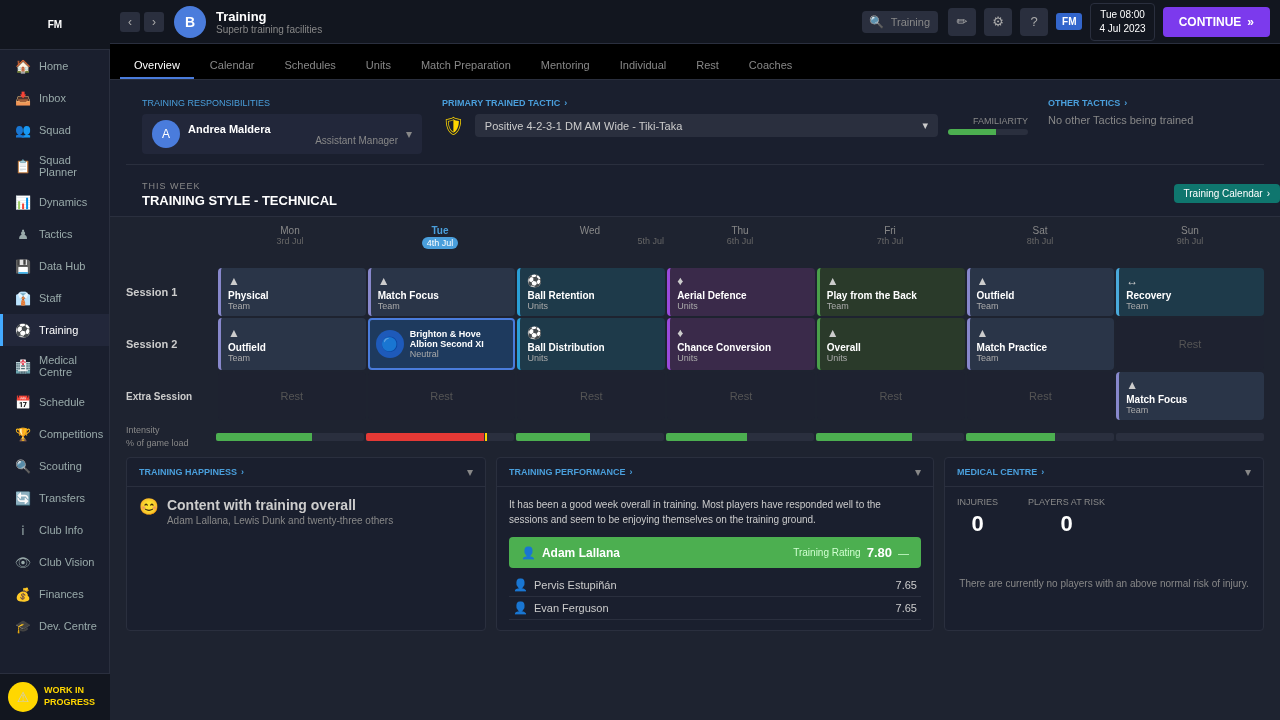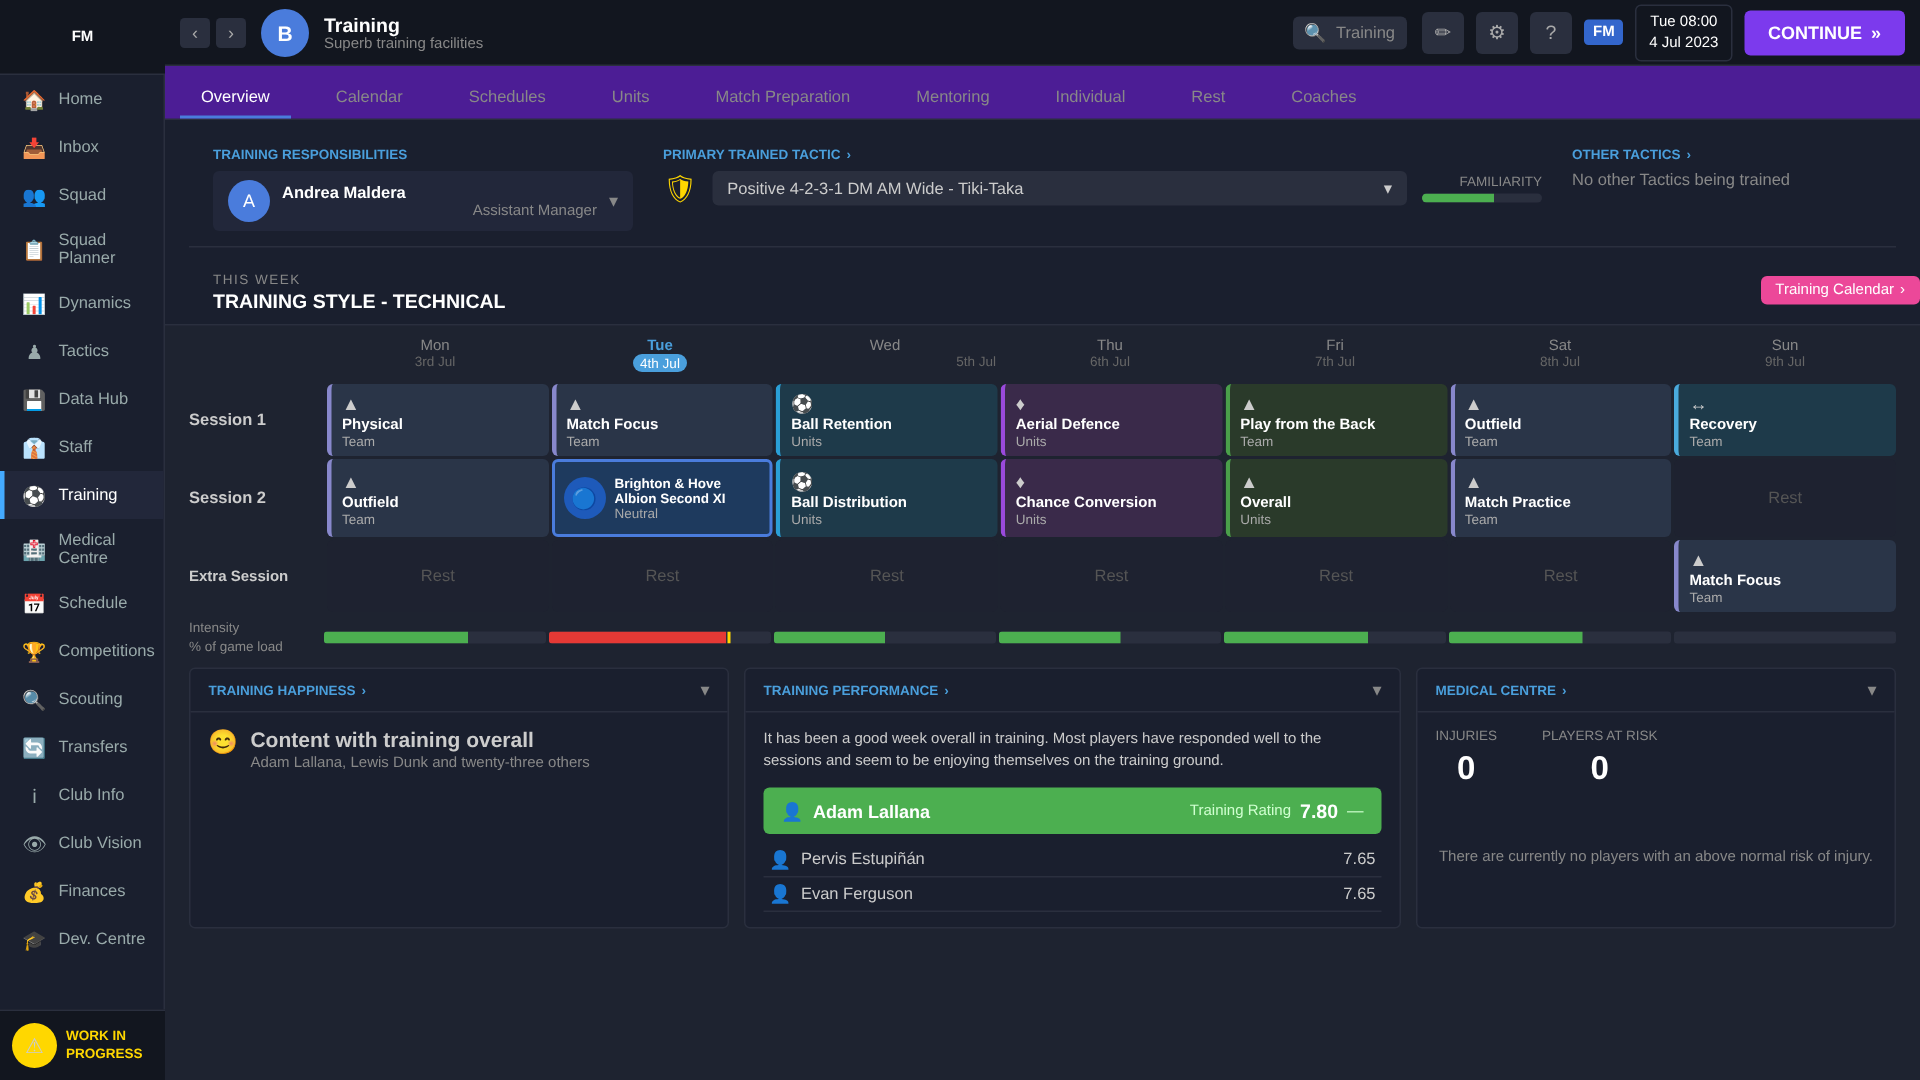--- a/index.html
+++ b/index.html
@@ -74,22 +74,22 @@
       background: #12161f; border: 1px solid #2a2f3e; padding: 4px 8px; border-radius: 4px;
       text-align: center; color: #fff; font-size: 10px; line-height: 1.4;
     }
     .continue-btn {
       background: #7c3aed; color: #fff; font-size: 12px; font-weight: bold;
       padding: 8px 16px; border-radius: 4px; cursor: pointer; display: flex; align-items: center; gap: 6px;
     }
 
     
     .tab-bar {
-      height: 36px; background: #4c1d95; border-bottom: 1px solid #2a2f3e;
-      display: flex; align-items: flex-end; padding: 0 10px; gap: 16px;
+      height: 36px; background: #000000; border-bottom: 1px solid #2a2f3e;
+      display: flex; align-items: flex-end; padding: 0 10px; gap: 2px;
     }
     .tab {
       padding: 6px 14px; cursor: pointer; color: #888; font-size: 11px;
       border-bottom: 2px solid transparent; white-space: nowrap;
     }
     .tab.active { color: #fff; border-bottom-color: #4a7cdc; }
 
     
     .content { flex: 1; overflow: hidden; background: #1e2330; }
 
@@ -100,21 +100,21 @@
     }
     .training-week-label { color: #888; font-size: 9px; text-transform: uppercase; letter-spacing: 1px; margin-top: 10px; }
     .training-style-title { color: #fff; font-size: 13px; font-weight: bold; margin-top: 2px; margin-bottom: 8px; }
 
     
     .top-section {
       display: flex; gap: 0; padding: 10px 16px; background: #1a1f2e;
       border-bottom: 1px solid #2a2f3e; align-items: flex-start;
     }
     .responsibilities-block { flex: 0 0 280px; }
-    .responsibilities-label { color: #4a9fdc; font-size: 9px; text-transform: uppercase; font-weight: bold; margin-bottom: 6px; }
+    .responsibilities-label { color: #4a9fdc; font-size: 9px; text-transform: uppercase; font-weight: normal; margin-bottom: 6px; }
     .manager-row { display: flex; align-items: center; gap: 8px; background: #22273a; padding: 6px 10px; border-radius: 4px; }
     .manager-avatar { width: 28px; height: 28px; background: #4a7cdc; border-radius: 50%; display: flex; align-items: center; justify-content: center; color: #fff; font-size: 12px; }
     .manager-info { flex: 1; }
     .manager-name { color: #fff; font-size: 11px; font-weight: bold; }
     .manager-role { color: #888; font-size: 10px; text-align: right; }
     .manager-expand { color: #888; font-size: 12px; cursor: pointer; }
 
     .tactics-block { flex: 1; padding-left: 20px; }
     .tactics-label { color: #4a9fdc; font-size: 9px; text-transform: uppercase; font-weight: bold; margin-bottom: 6px; display: flex; align-items: center; gap: 4px; }
     .tactics-inner { display: flex; align-items: center; gap: 10px; }
@@ -126,21 +126,21 @@
     .tactic-text { color: #ccc; font-size: 11px; flex: 1; }
     .familiarity-block { display: flex; flex-direction: column; align-items: flex-end; gap: 3px; }
     .familiarity-label { color: #888; font-size: 9px; }
     .familiarity-bar { width: 80px; height: 6px; background: #2a2f3e; border-radius: 3px; overflow: hidden; }
     .familiarity-fill { height: 100%; background: #4caf50; width: 60%; }
 
     .other-tactics-block { flex: 0 0 220px; padding-left: 20px; }
     .other-tactics-label { color: #4a9fdc; font-size: 9px; text-transform: uppercase; font-weight: bold; margin-bottom: 6px; display: flex; align-items: center; gap: 4px; }
     .other-tactics-text { color: #888; font-size: 11px; }
     .calendar-btn {
-      background: #ec4899; color: #fff; font-size: 10px; padding: 4px 10px;
+      background: #0f766e; color: #fff; font-size: 10px; padding: 4px 10px;
       border-radius: 4px; cursor: pointer; position: absolute; right: 0;
       display: flex; align-items: center; gap: 4px;
     }
     .grid-row { display: flex; align-items: stretch; gap: 2px; min-height: 48px; }
     .row-label {
       width: 90px; flex-shrink: 0; display: flex; flex-direction: column;
       justify-content: center; padding-right: 8px; color: #888; font-size: 10px;
     }
     .row-label-main { color: #ccc; font-size: 11px; font-weight: bold; }
 
@@ -397,21 +397,21 @@
         </div>
         <div class="calendar-btn">
           <span>Training Calendar</span>
           <span>›</span>
         </div>
       </div>
     </div>
 
     <div style="padding: 8px 16px 4px;">
 
-      <div style="display: flex; margin-bottom: 8px;">
+      <div style="display: flex; margin-bottom: 20px;">
         <div style="width: 90px; flex-shrink: 0;"></div>
         <div style="flex: 1; display: grid; grid-template-columns: repeat(7, 1fr); gap: 2px;">
           <div style="text-align: center;">
             <div style="font-size: 10px; color: #888;">Mon</div>
             <div style="font-size: 9px; color: #666;">3rd Jul</div>
           </div>
           <div style="text-align: center;">
             <div style="font-size: 10px; color: #4a9fdc; font-weight: bold;">Tue</div>
             <div style="text-align: center;">
               <span style="font-size: 9px; background: #4a9fdc; color: #fff; border-radius: 10px; padding: 1px 5px;">4th Jul</span>

